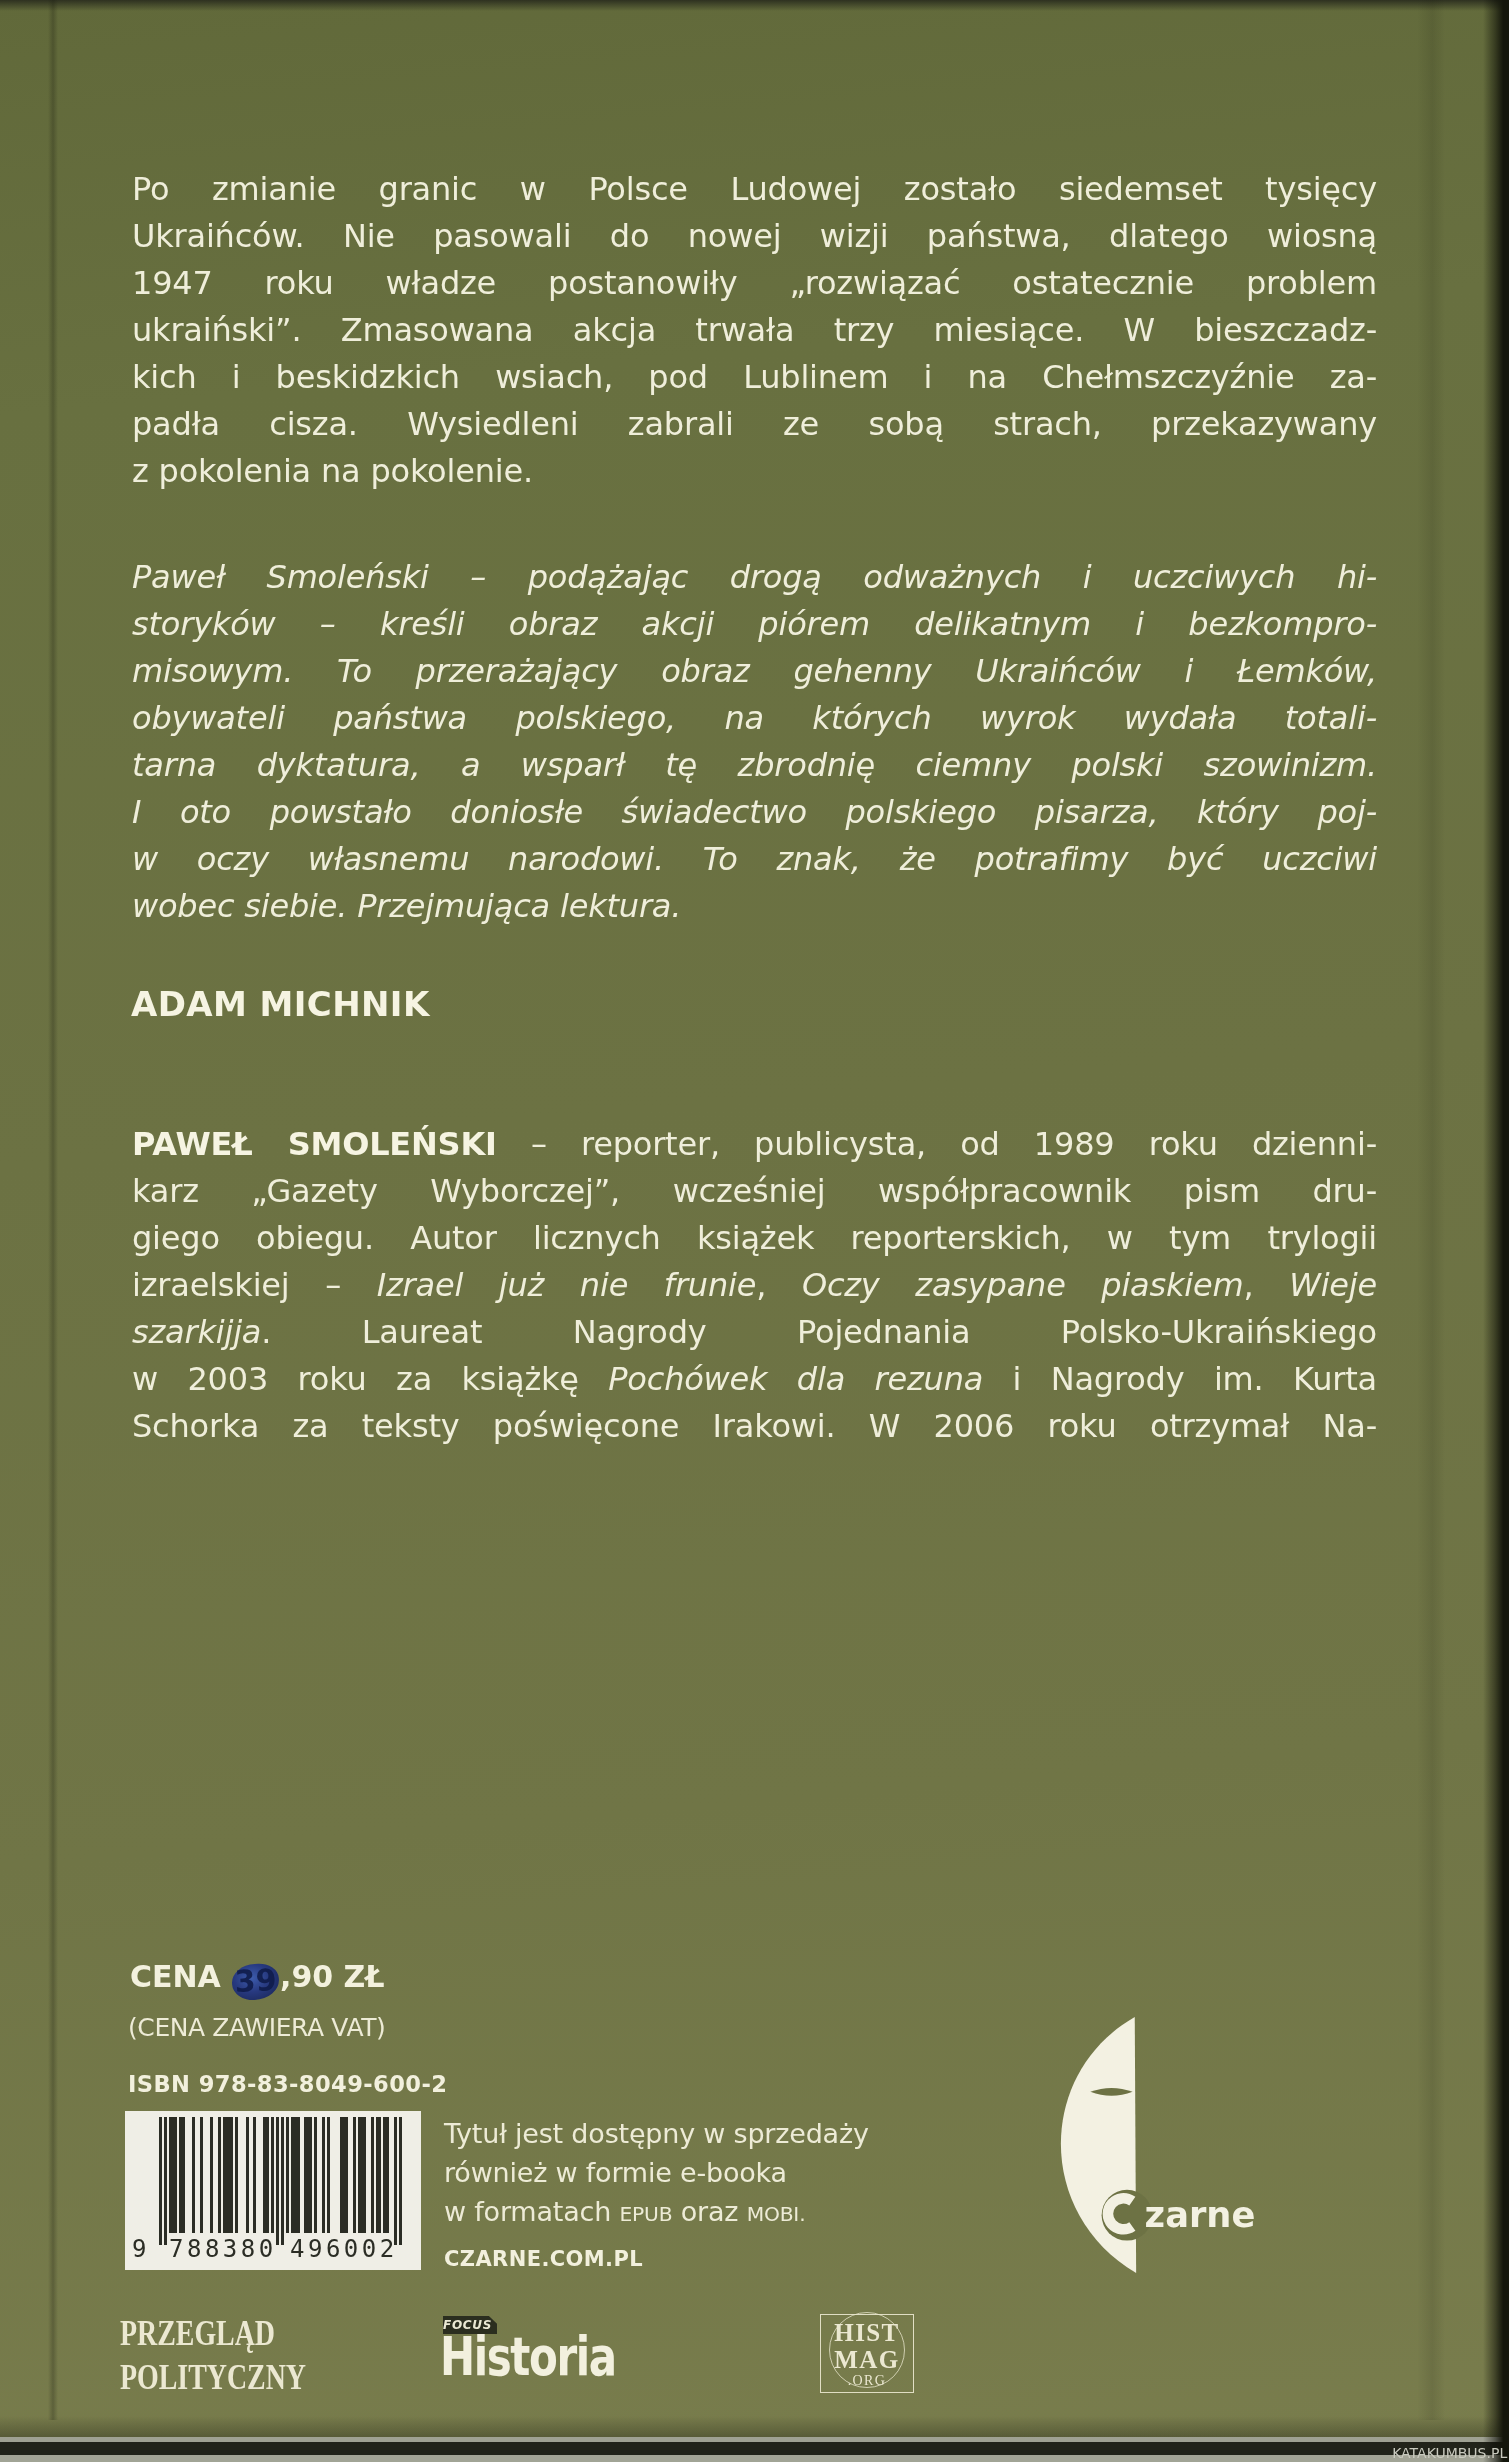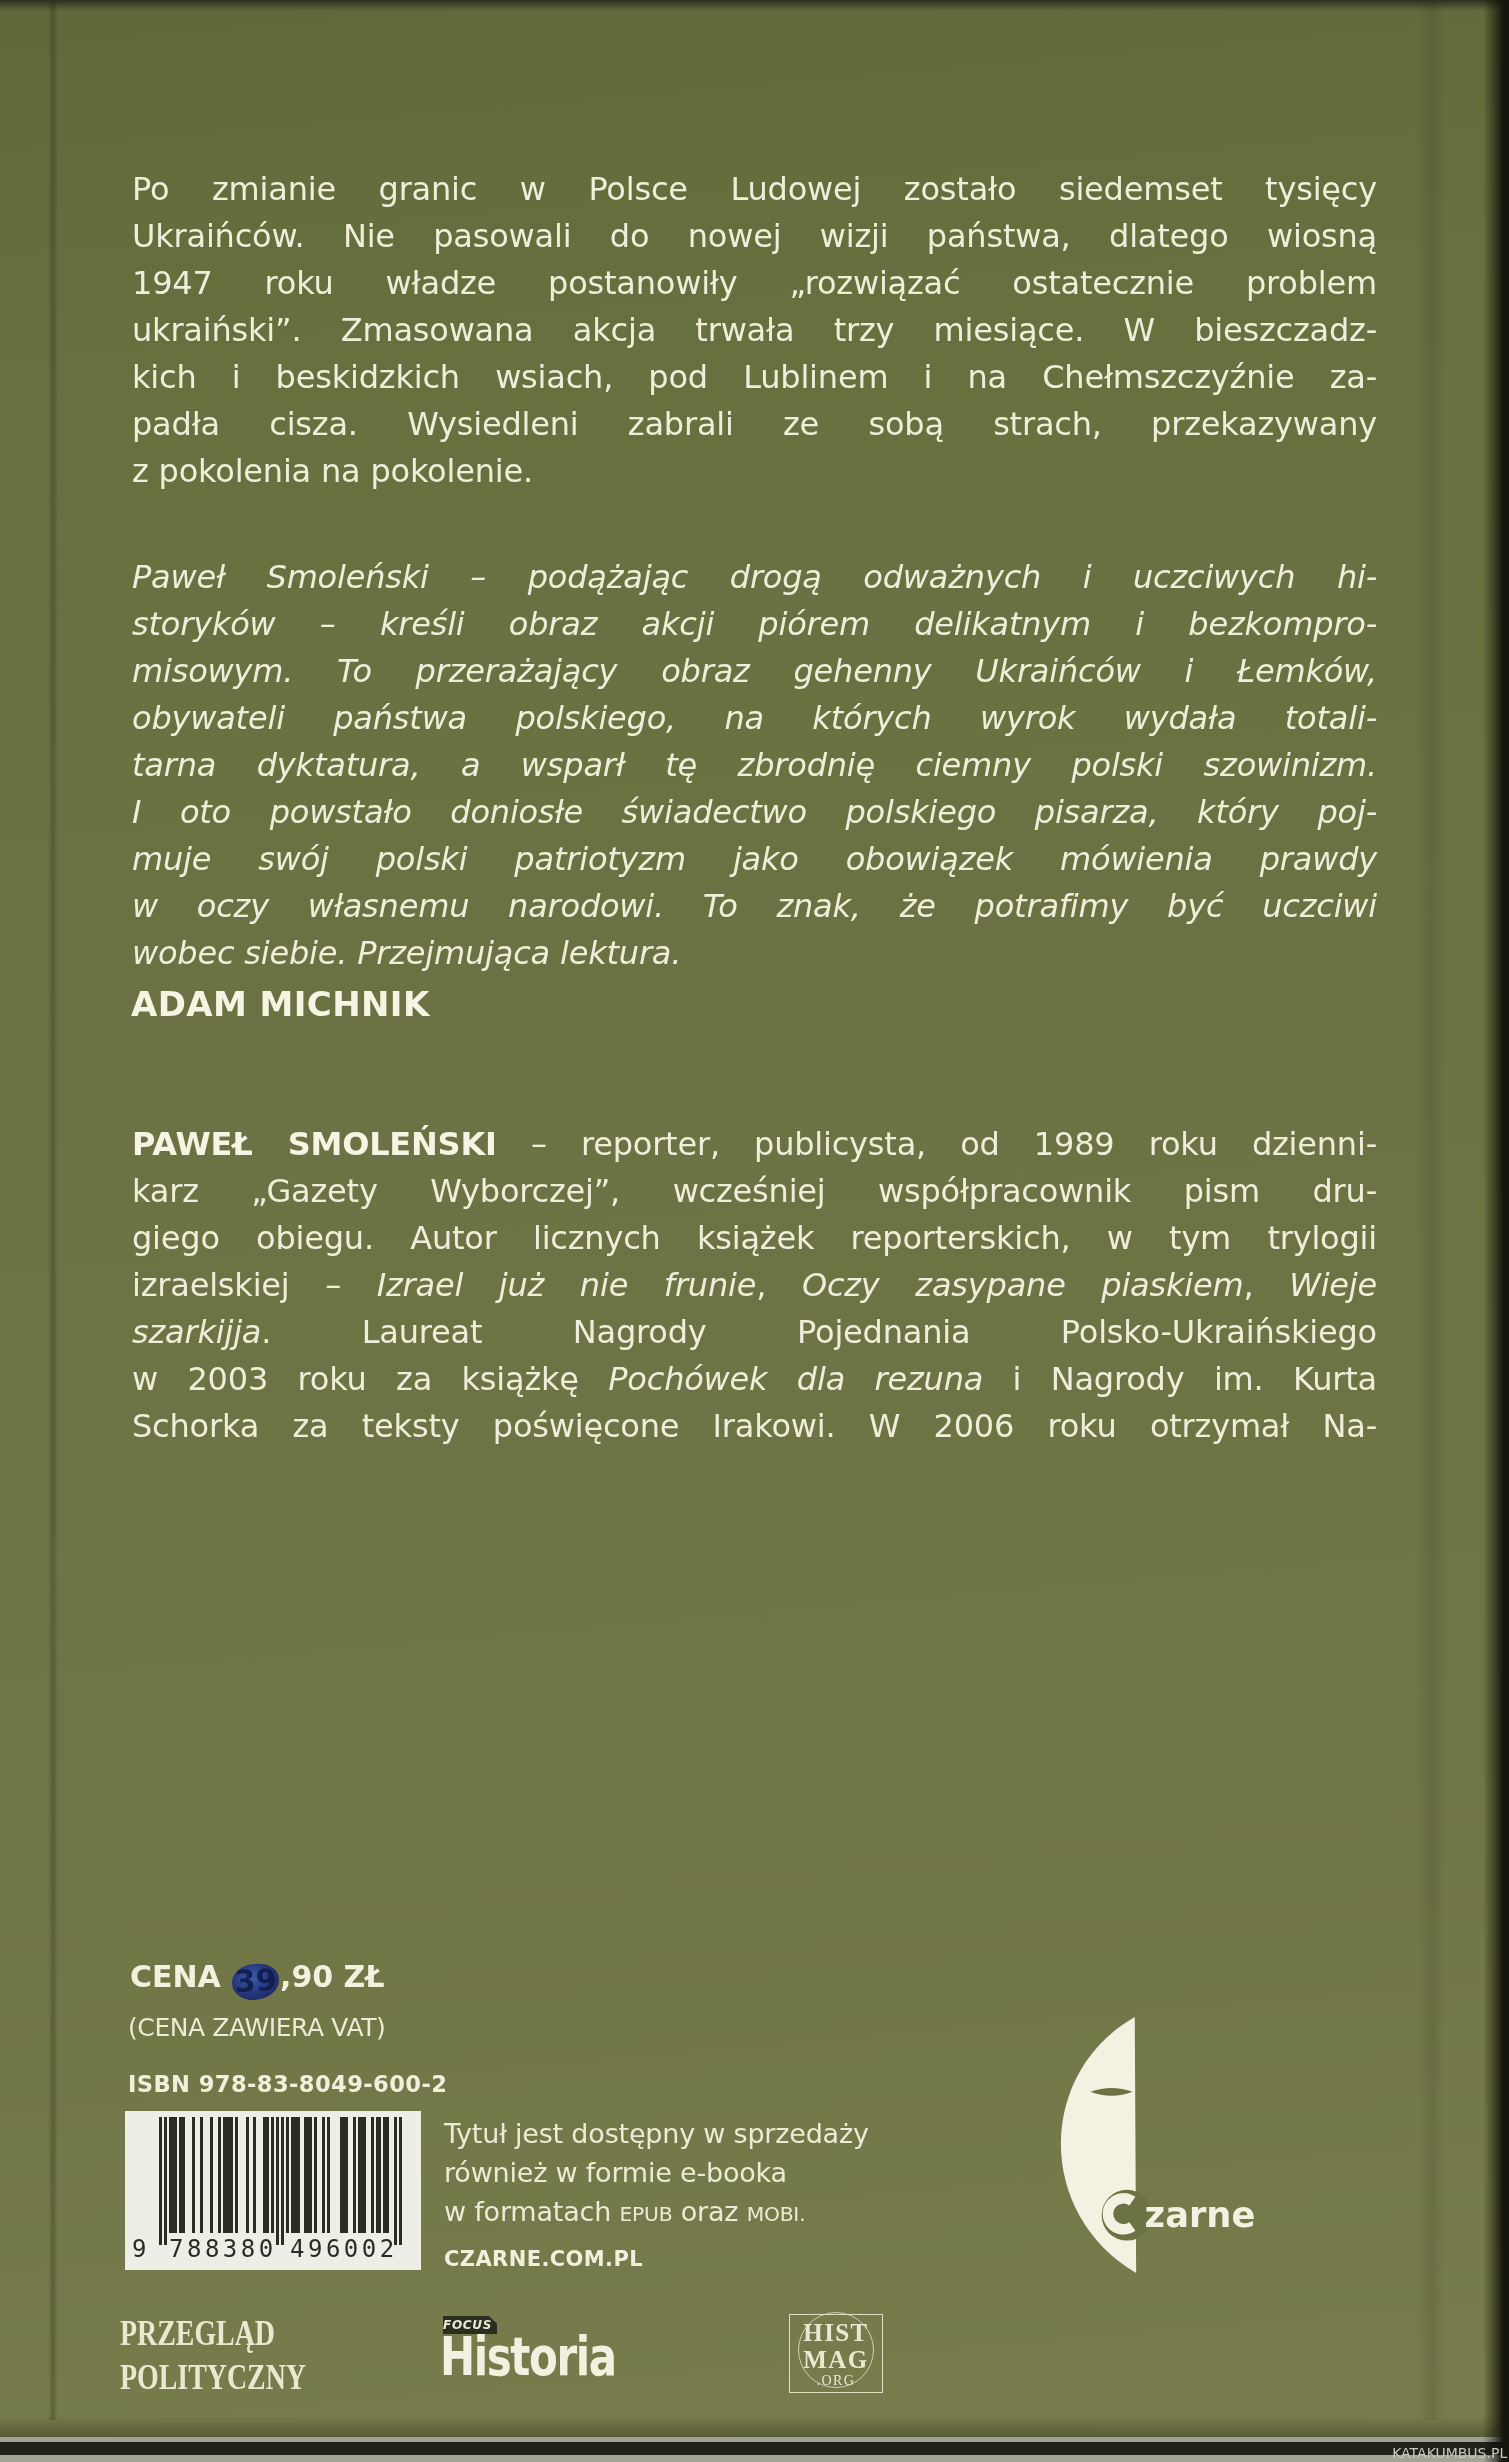--- a/index.html
+++ b/index.html
@@ -63,21 +63,21 @@
   .przeglad{position:absolute;left:120px;top:2310px;font-family:"Liberation Serif",serif;
     font-weight:bold;font-size:31px;line-height:39px;color:#ebe8d1;letter-spacing:0;
     transform:scale(0.9,1.15);transform-origin:top left;}
   .focus-badge{position:absolute;left:443px;top:2316px;width:54px;height:18.3px;background:#2b2e1f;
     clip-path:polygon(0 0,85% 0,100% 42%,100% 100%,0 100%);
     color:#eae8d3;font-size:12px;font-weight:bold;font-style:italic;
     display:flex;align-items:center;justify-content:flex-start;letter-spacing:0.7px;}
   .historia{position:absolute;left:440px;top:2326px;font-size:42px;font-weight:bold;
     color:#f2f0de;letter-spacing:-1.4px;transform:scaleY(1.25);transform-origin:top left;}
 
-  .histmag{position:absolute;left:789px;top:2314px;width:94px;height:79px;
+  .histmag{position:absolute;left:820px;top:2314px;width:94px;height:79px;
     border:1.4px solid rgba(236,233,210,0.9);box-sizing:border-box;text-align:center;
     font-family:"Liberation Serif",serif;color:#ebe8d1;}
   .histmag .circle{position:absolute;left:7.8px;top:-2.8px;width:76px;height:76px;
     border:1.4px solid rgba(236,233,210,0.75);border-radius:50%;box-sizing:border-box;}
   .histmag .l1{position:relative;margin-top:4.2px;font-size:25px;font-weight:bold;letter-spacing:1.4px;line-height:27px;}
   .histmag .l2{position:relative;font-size:25px;font-weight:bold;letter-spacing:1.4px;line-height:27px;}
   .histmag .l3{position:relative;font-size:14px;letter-spacing:1.4px;line-height:15.5px;}
 
   .watermark{position:absolute;right:2.8px;top:2445px;font-size:14px;color:#c9cabf;letter-spacing:0;}
 </style>
@@ -100,21 +100,20 @@
       <div class="line"><span>z pokolenia na pokolenie.</span></div>
     </div>
 
   <div class="para blurb">
       <div class="line j"><span>Paweł Smoleński – podążając drogą odważnych i uczciwych hi-</span></div>
       <div class="line j"><span>storyków – kreśli obraz akcji piórem delikatnym i bezkompro-</span></div>
       <div class="line j"><span>misowym. To przerażający obraz gehenny Ukraińców i Łemków,</span></div>
       <div class="line j"><span>obywateli państwa polskiego, na których wyrok wydała totali-</span></div>
       <div class="line j"><span>tarna dyktatura, a wsparł tę zbrodnię ciemny polski szowinizm.</span></div>
       <div class="line j"><span>I oto powstało doniosłe świadectwo polskiego pisarza, który poj-</span></div>
-      <div class="line j"><span>muje swój polski patriotyzm jako obowiązek mówienia prawdy</span></div>
       <div class="line j"><span>w oczy własnemu narodowi. To znak, że potrafimy być uczciwi</span></div>
       <div class="line"><span>wobec siebie. Przejmująca lektura.</span></div>
     </div>
   <div class="attribution">ADAM MICHNIK</div>
 
   <div class="para bio">
       <div class="line j"><span class="b">PAWEŁ SMOLEŃSKI</span><span> – reporter, publicysta, od 1989 roku dzienni-</span></div>
       <div class="line j"><span>karz „Gazety Wyborczej”, wcześniej współpracownik pism dru-</span></div>
       <div class="line j"><span>giego obiegu. Autor licznych książek reporterskich, w tym trylogii</span></div>
       <div class="line j"><span>izraelskiej – </span><span class="i">Izrael już nie frunie</span><span>, </span><span class="i">Oczy zasypane piaskiem</span><span>, </span><span class="i">Wieje</span></div>

